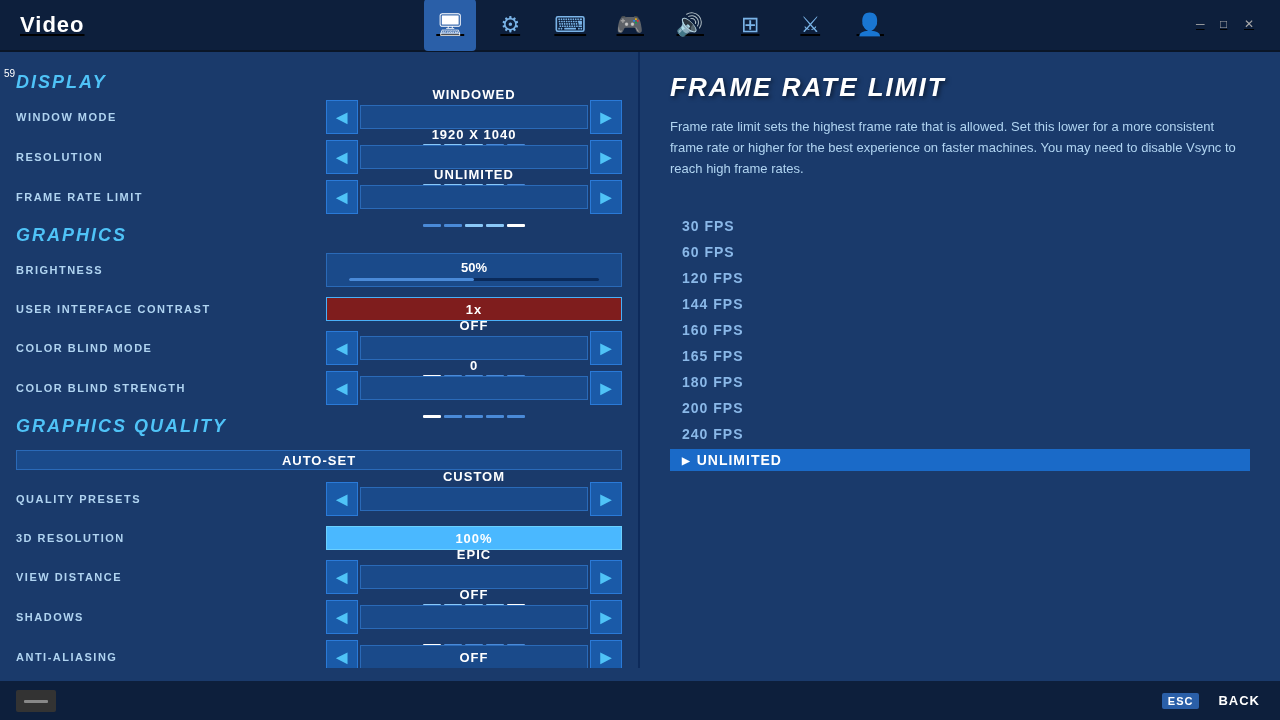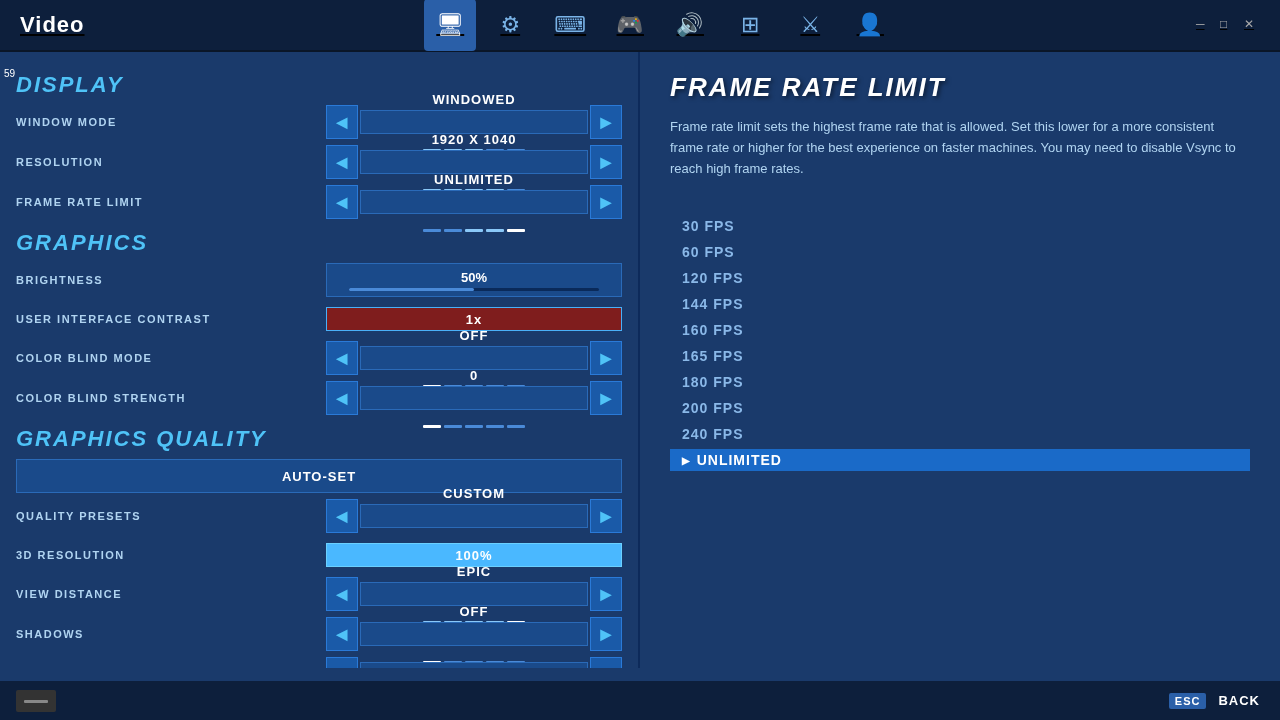--- a/index.html
+++ b/index.html
@@ -82,21 +82,21 @@
       padding: 12px 0;
       overflow-y: auto;
       border-right: 2px solid #0d2a5a;
     }
     .left-panel::-webkit-scrollbar { width: 8px; }
     .left-panel::-webkit-scrollbar-track { background: #0d1f3c; }
     .left-panel::-webkit-scrollbar-thumb { background: #2a5fa8; }
 
     .section-header {
       color: #4fc3f7;
-      font-size: 22px;
+      font-size: 18px;
       font-weight: 900;
       font-style: italic;
       padding: 8px 16px 4px;
       letter-spacing: 2px;
     }
 
     .setting-row {
       display: flex;
       align-items: center;
       padding: 3px 16px;
@@ -184,21 +184,21 @@
     .single-btn {
       flex: 1;
       background: #1a4a8a;
       border: 1px solid #2a6ab8;
       color: white;
       font-size: 13px;
       font-weight: 700;
       letter-spacing: 1px;
       text-align: center;
       padding: 4px 8px;
-      height: 34px;
+      height: 20px;
       display: flex;
       align-items: center;
       justify-content: center;
     }
 
     
     .brightness-ctrl {
       flex: 1;
       background: #1a4a8a;
       border: 1px solid #2a6ab8;
@@ -266,21 +266,21 @@
       background: #0d1f3c;
       display: flex;
       align-items: center;
       justify-content: flex-end;
       padding: 0 20px;
       border-top: 1px solid #1a3a6b;
     }
     .back-btn {
       display: flex;
       align-items: center;
-      gap: 12px;
+      gap: 19px;
       color: white;
       font-size: 13px;
       font-weight: 700;
       letter-spacing: 1px;
       cursor: pointer;
     }
     .esc-badge {
       background: #2a5fa8;
       color: white;
       font-size: 11px;

